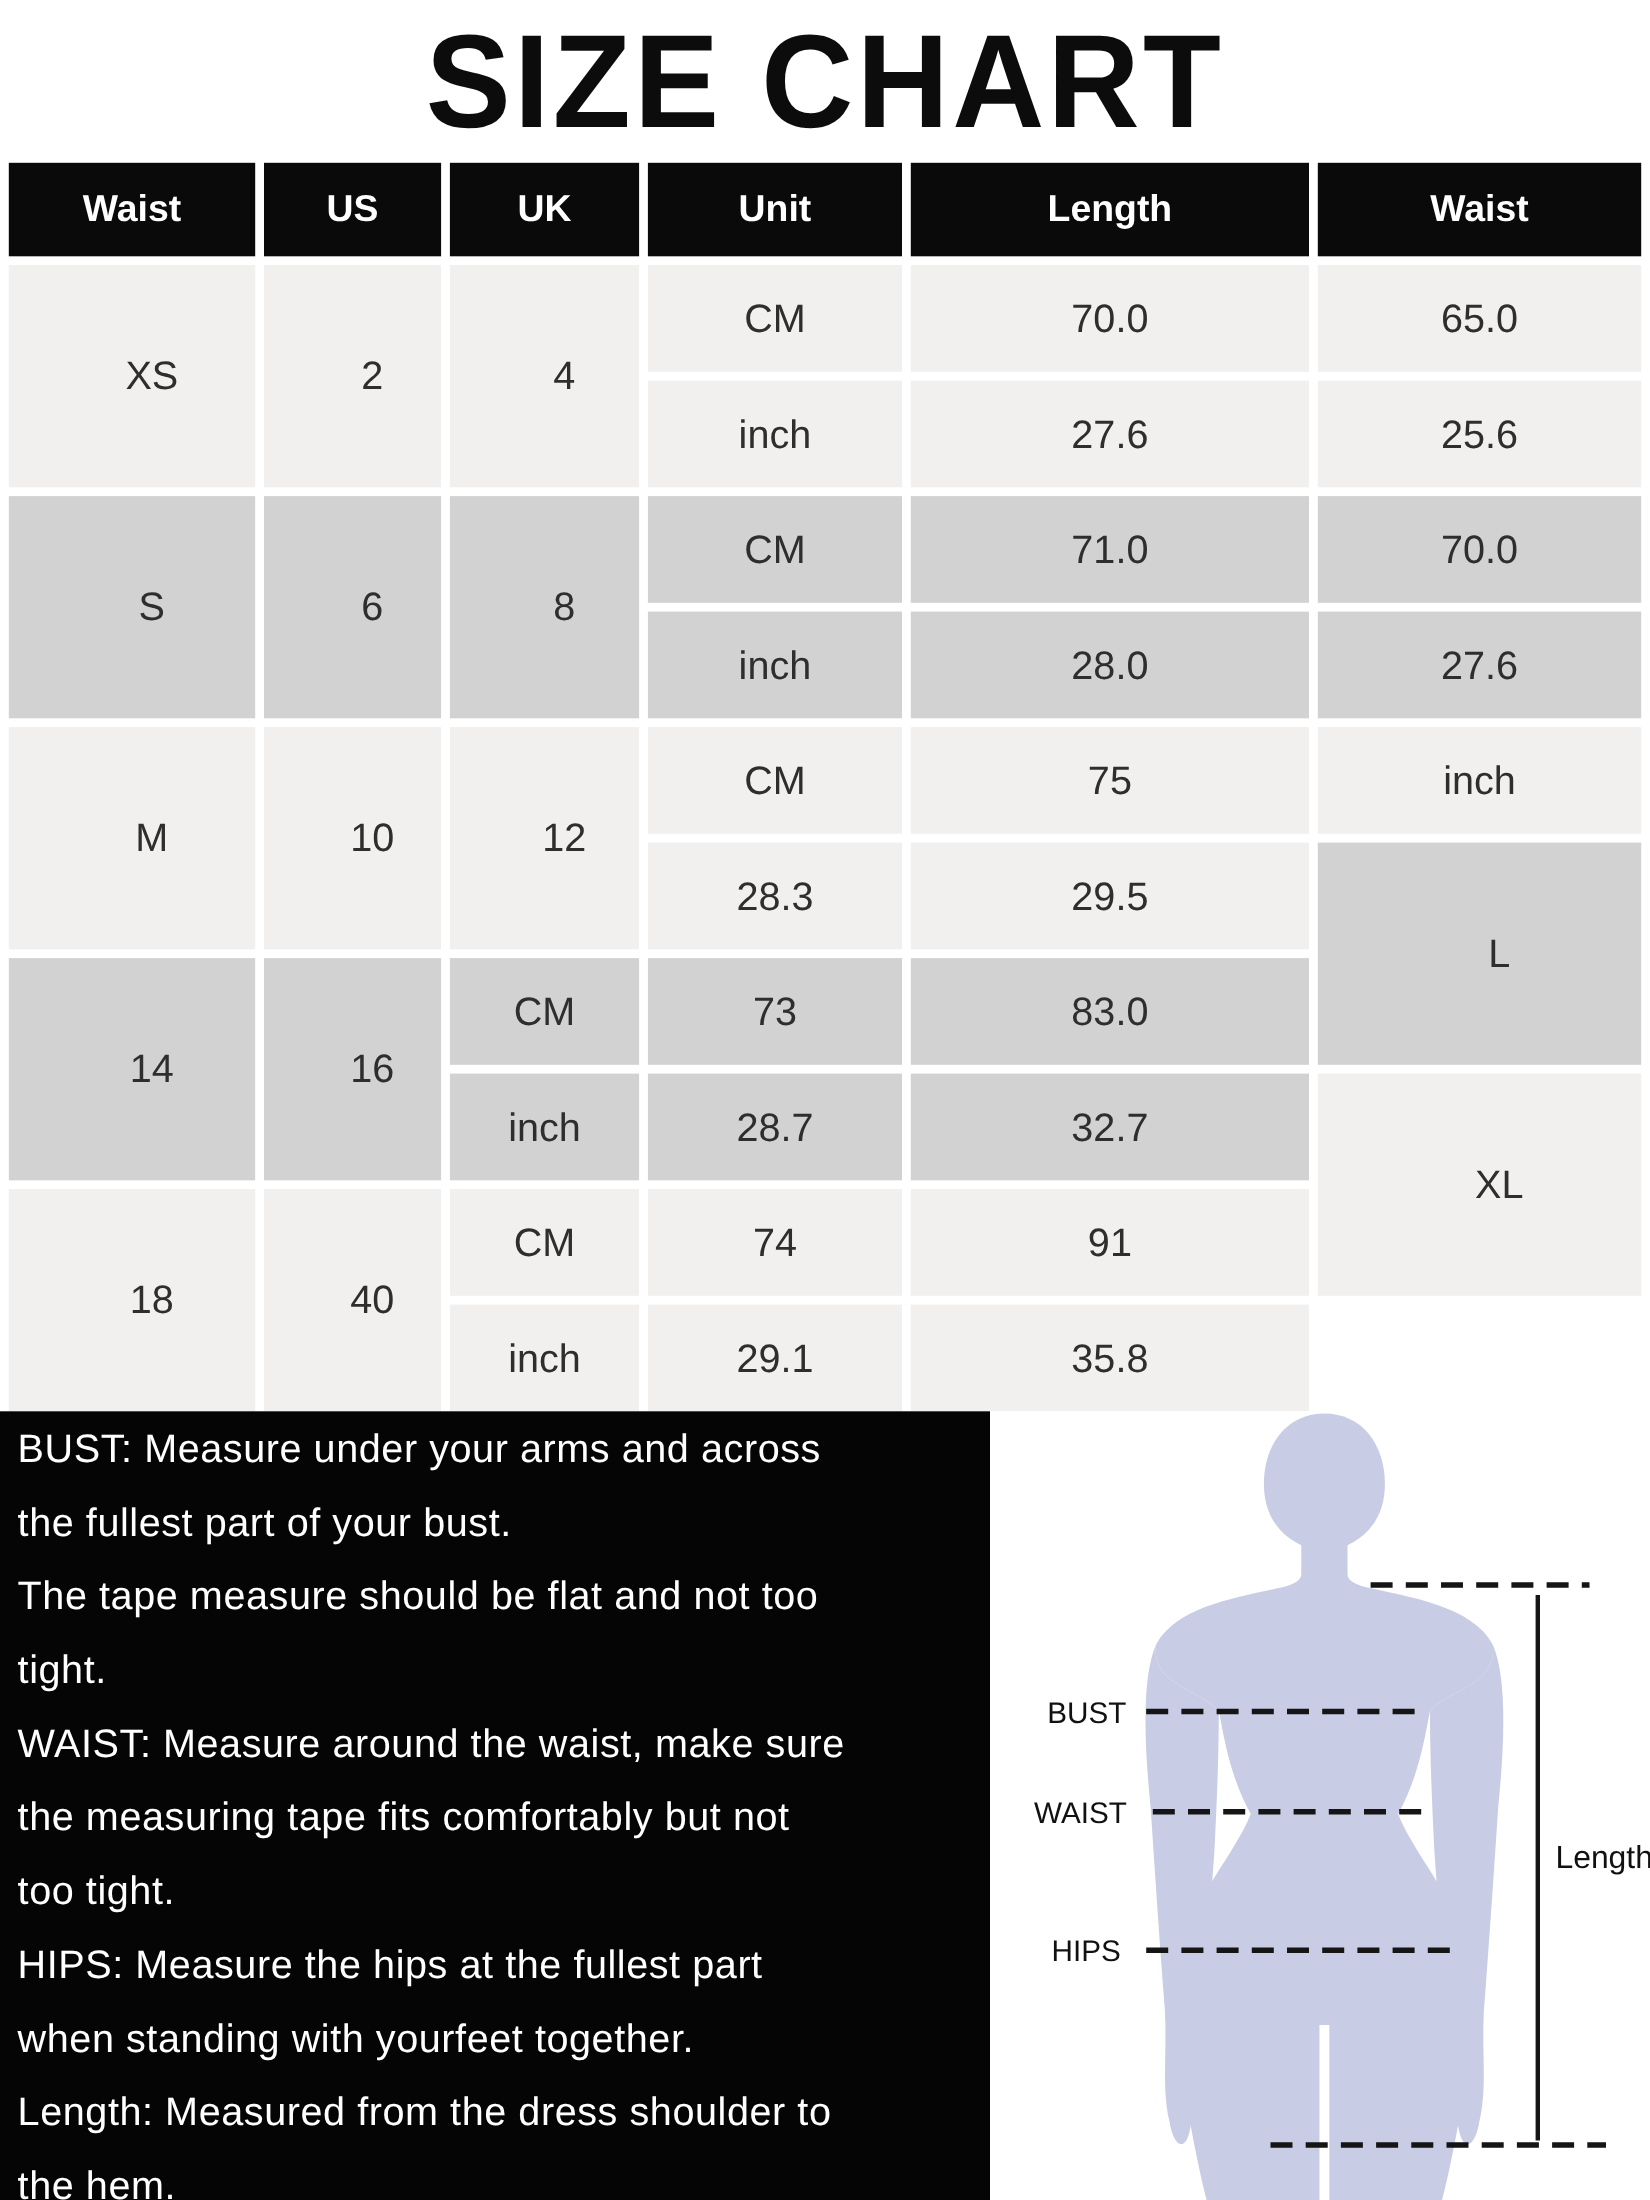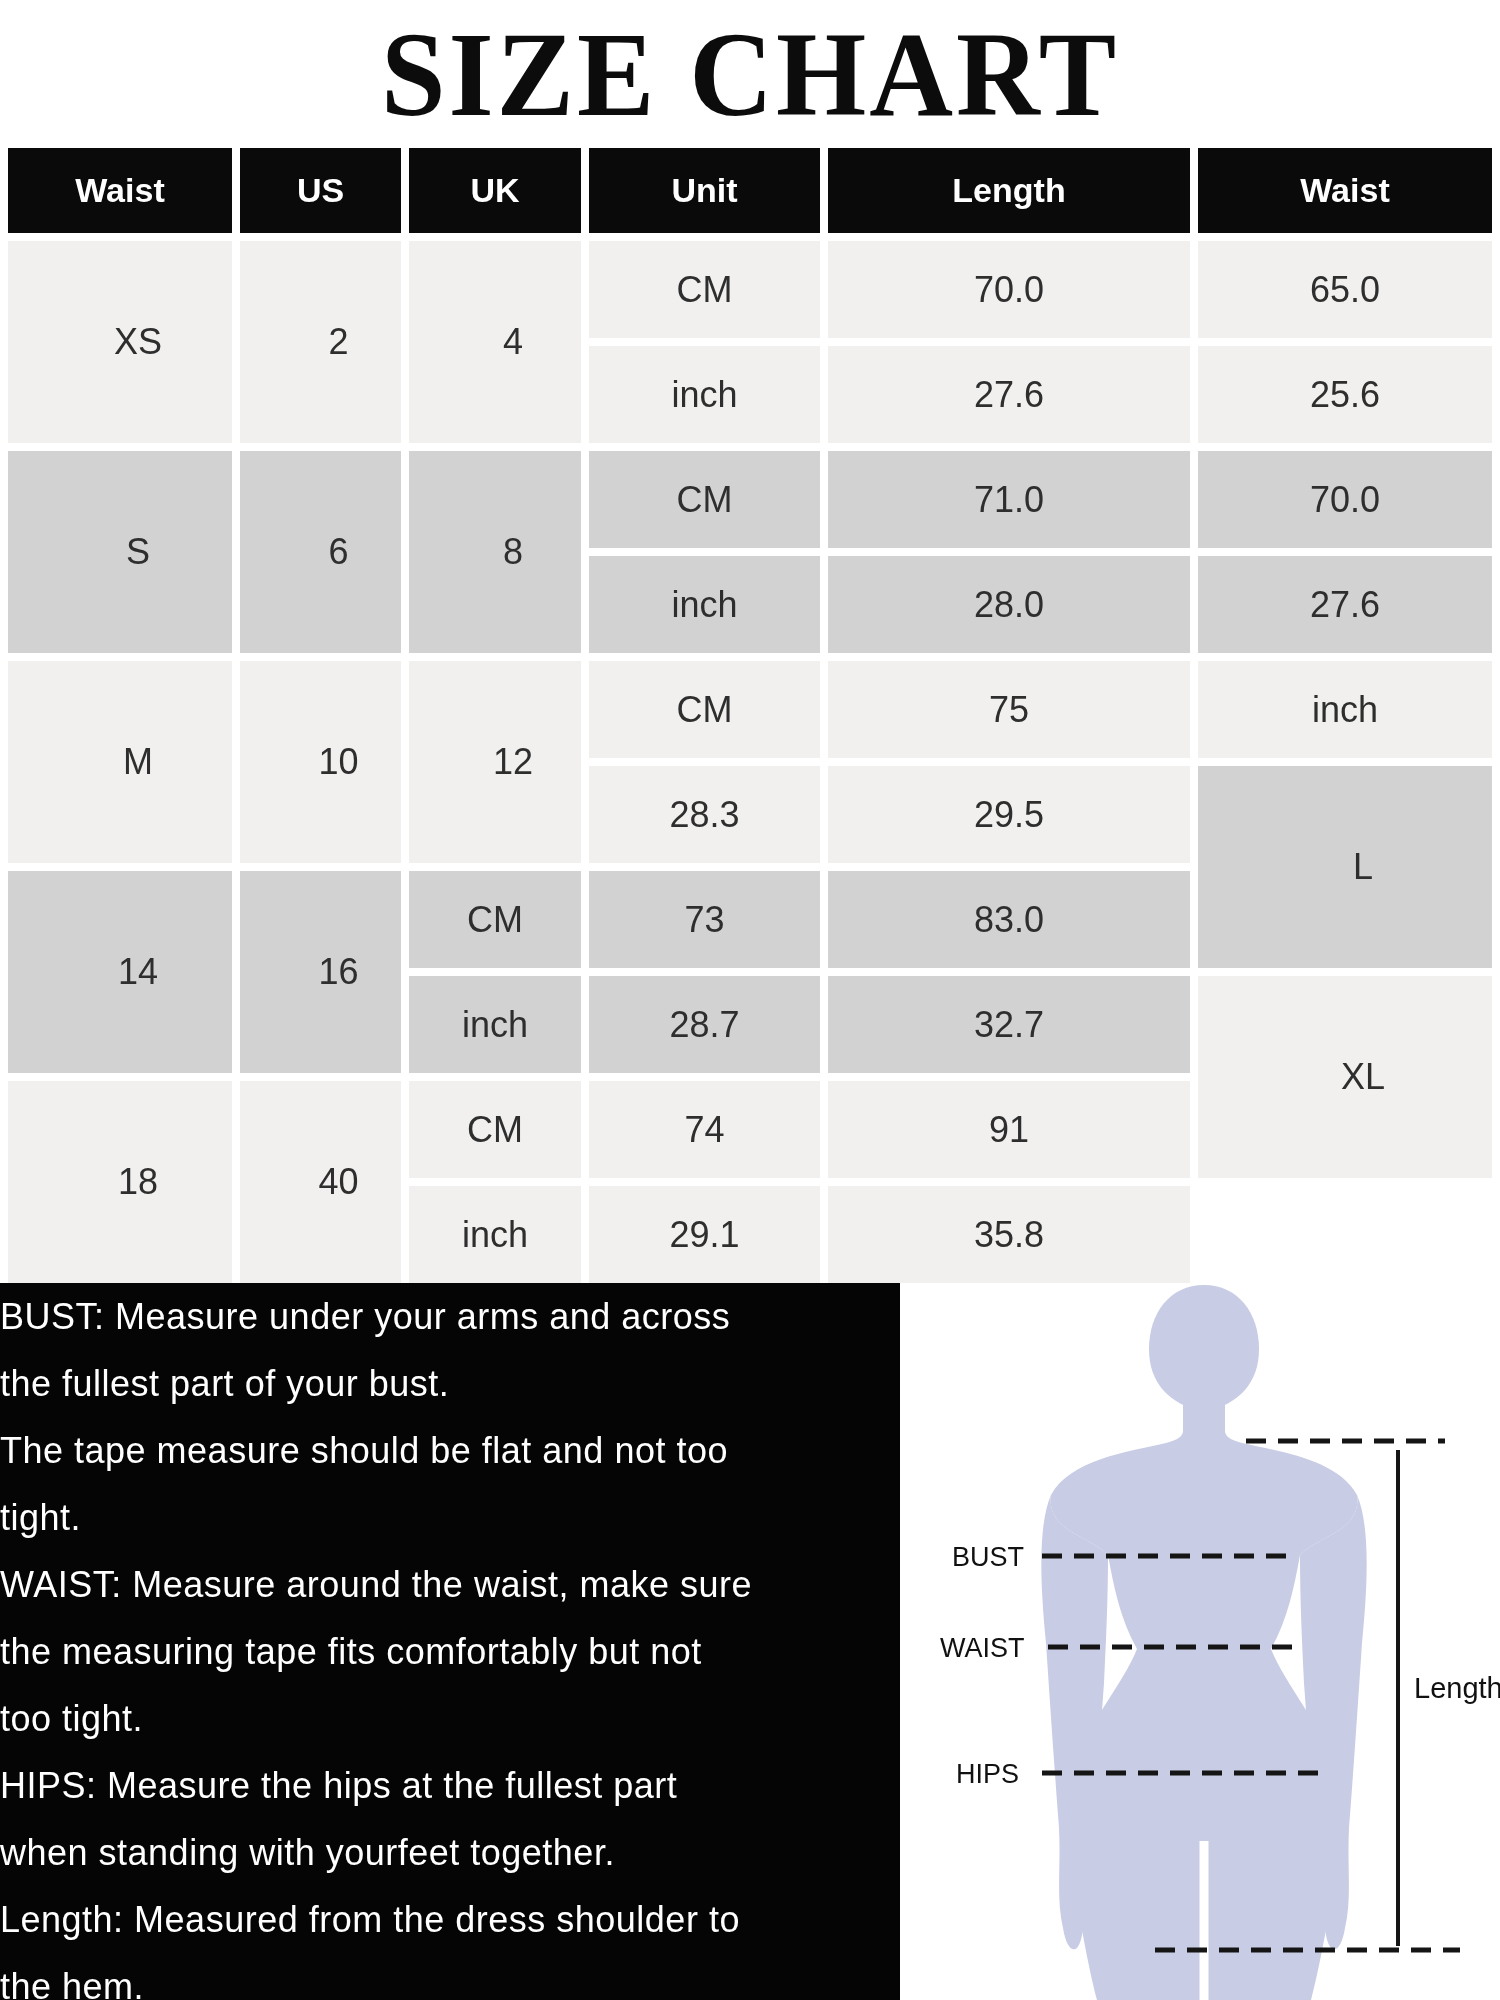--- a/index.html
+++ b/index.html
@@ -1,19 +1,19 @@
 <!DOCTYPE html>
 <html><head>
 <meta charset="utf-8">
 <style>
   html,body{margin:0;padding:0;}
   body{width:1500px;height:2000px;background:#ffffff;font-family:"Liberation Sans",sans-serif;position:relative;overflow:hidden;}
 
   
-  .title-band{position:absolute;left:0;top:0;width:1500px;height:148px;display:flex;align-items:center;justify-content:center;font-family:Liberation Serif, serif;}
+  .title-band{position:absolute;left:0;top:0;width:1500px;height:148px;display:flex;align-items:center;justify-content:center;}
   .title-band .title{font-size:116px;font-weight:600;letter-spacing:3px;color:#0c0c0c;line-height:1;transform:scaleY(1.04);}
 
   
   .size-table{
     position:absolute;left:8px;top:148px;width:1484px;
     display:grid;
     grid-template-columns:224px 161px 172px 231px 362px 294px;
     grid-template-rows:85px repeat(10,97px);
     gap:8px;
   }
@@ -23,21 +23,21 @@
   .bgL{background:#f1f0ef;}
   .bgD{background:#d2d2d2;}
 
   
   .instructions{
     position:absolute;left:0;top:1283px;width:900px;height:717px;
     background:#050505;color:#ffffff;overflow:hidden;
     font-size:36px;line-height:67px;letter-spacing:.5px;
     padding:0;box-sizing:border-box;
   }
-  .instructions .ln{padding-left:0;white-space:nowrap;}
+  .instructions .ln{padding-left:16px;white-space:nowrap;}
 
   .figure-panel{position:absolute;left:900px;top:1283px;width:600px;height:831px;background:#ffffff;}
   .figure-panel svg{display:block;}
 </style>
 </head>
 <body>
 
 <div class="title-band">
   <div class="title">SIZE CHART</div>
 </div>

